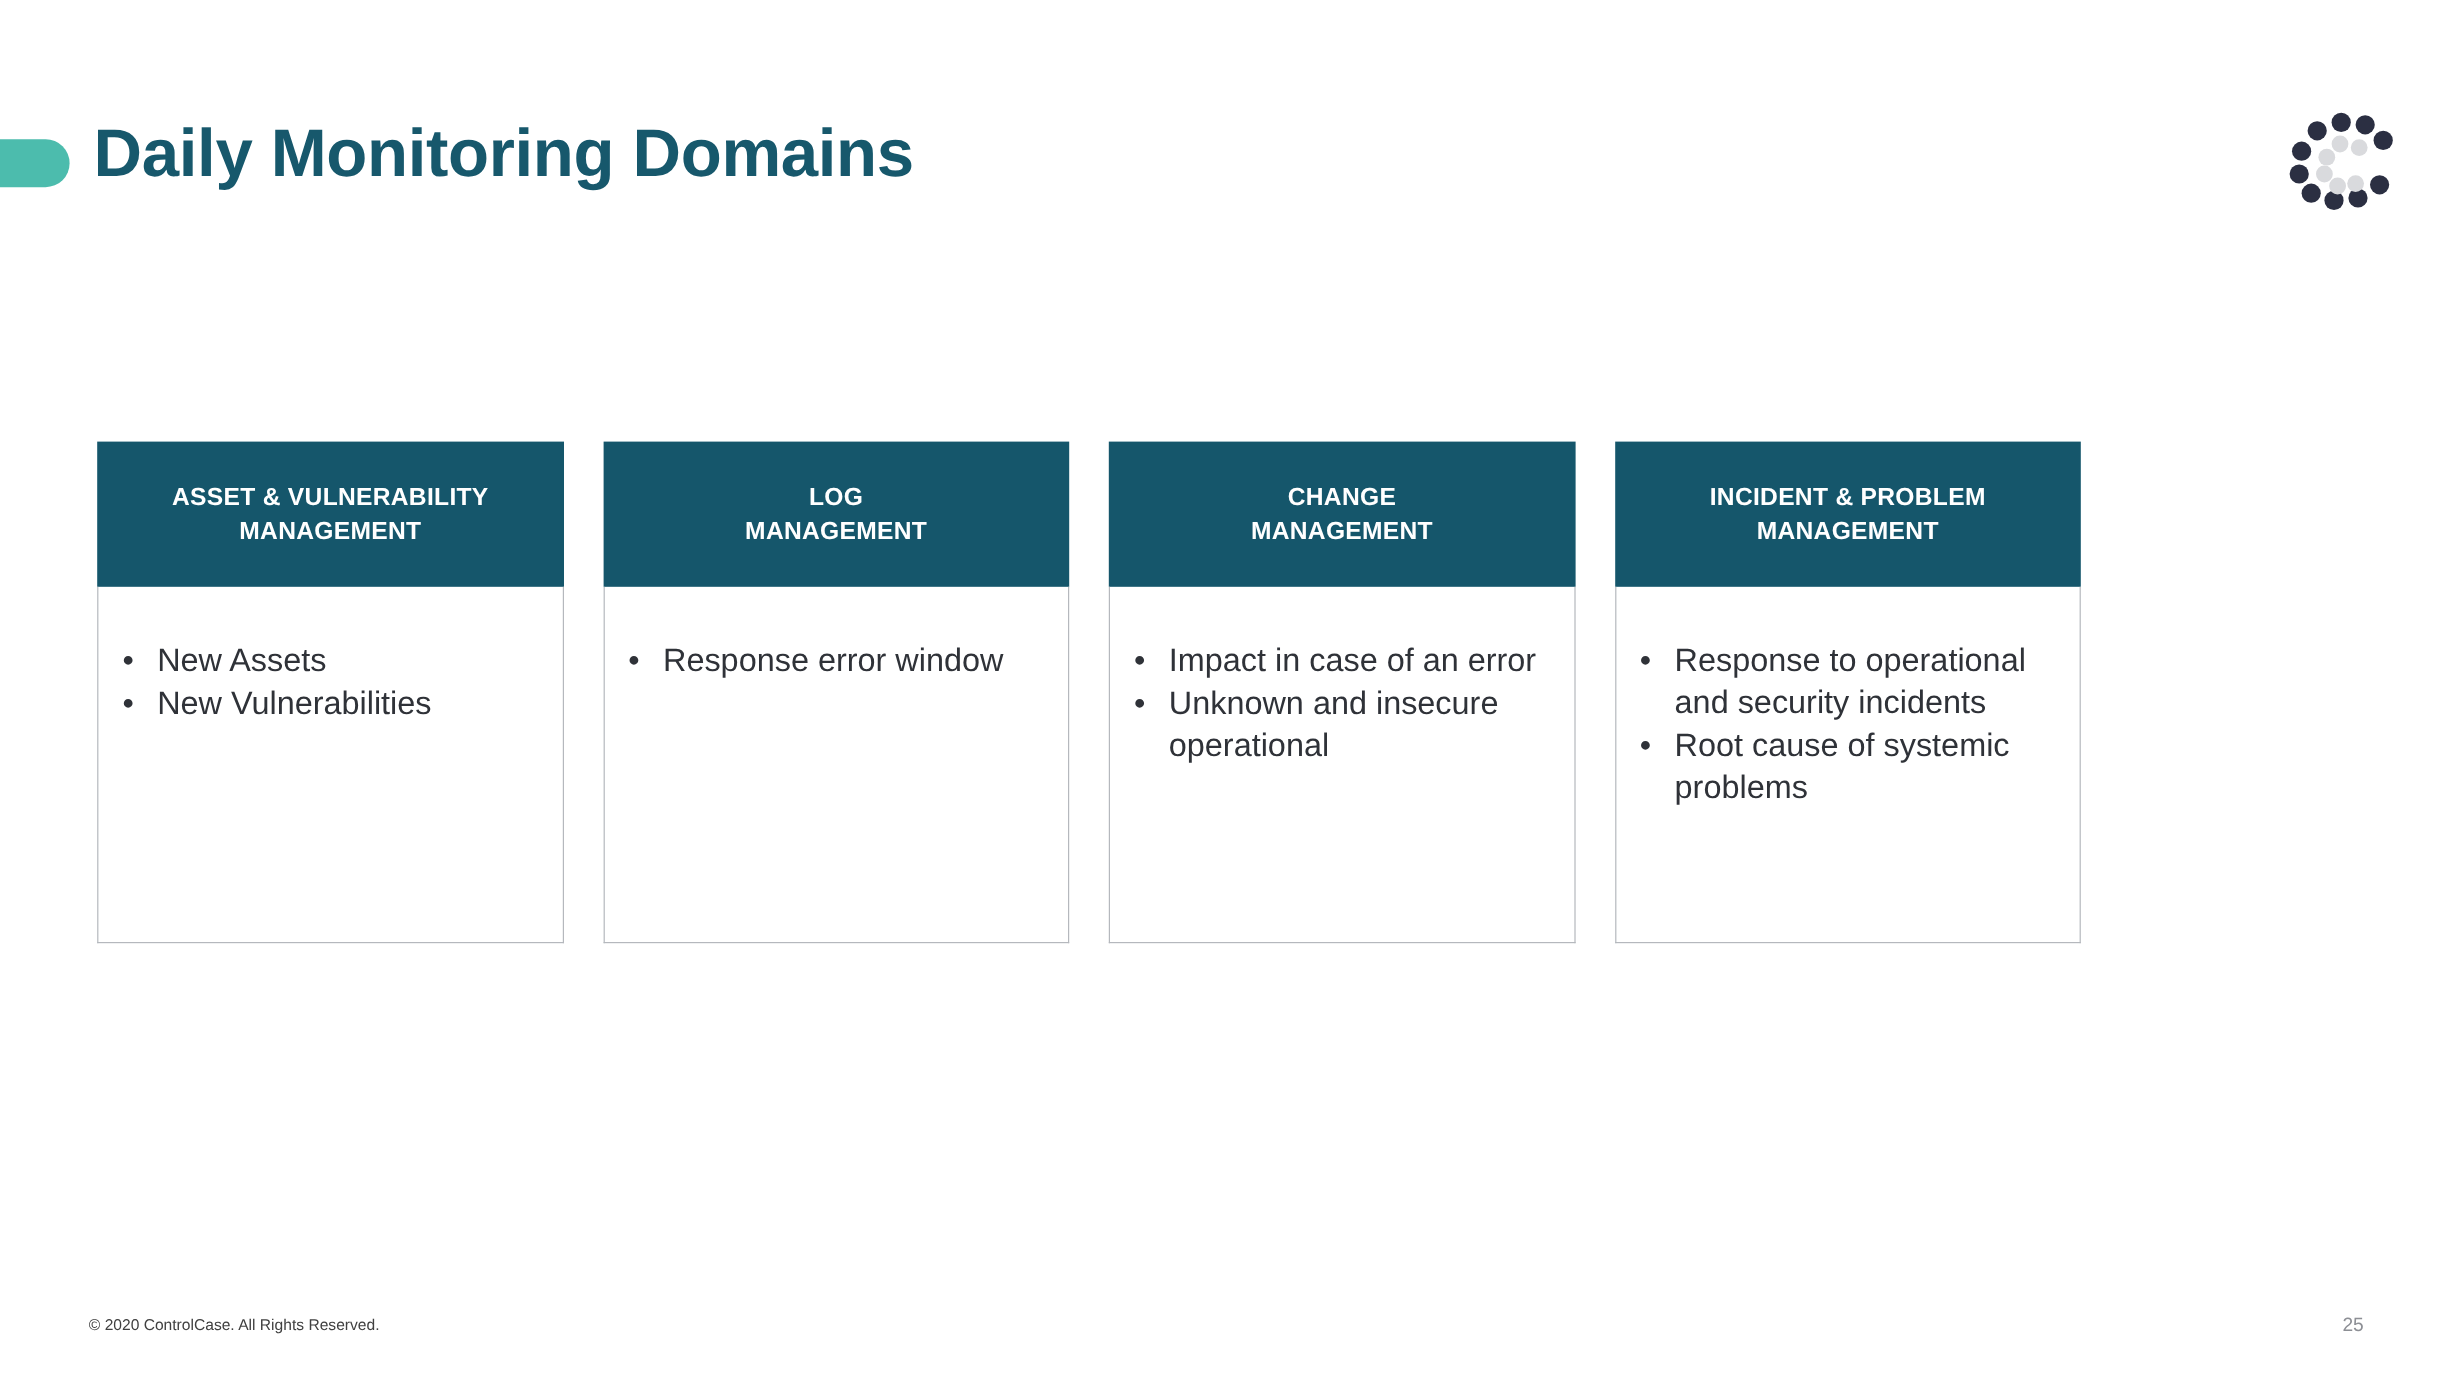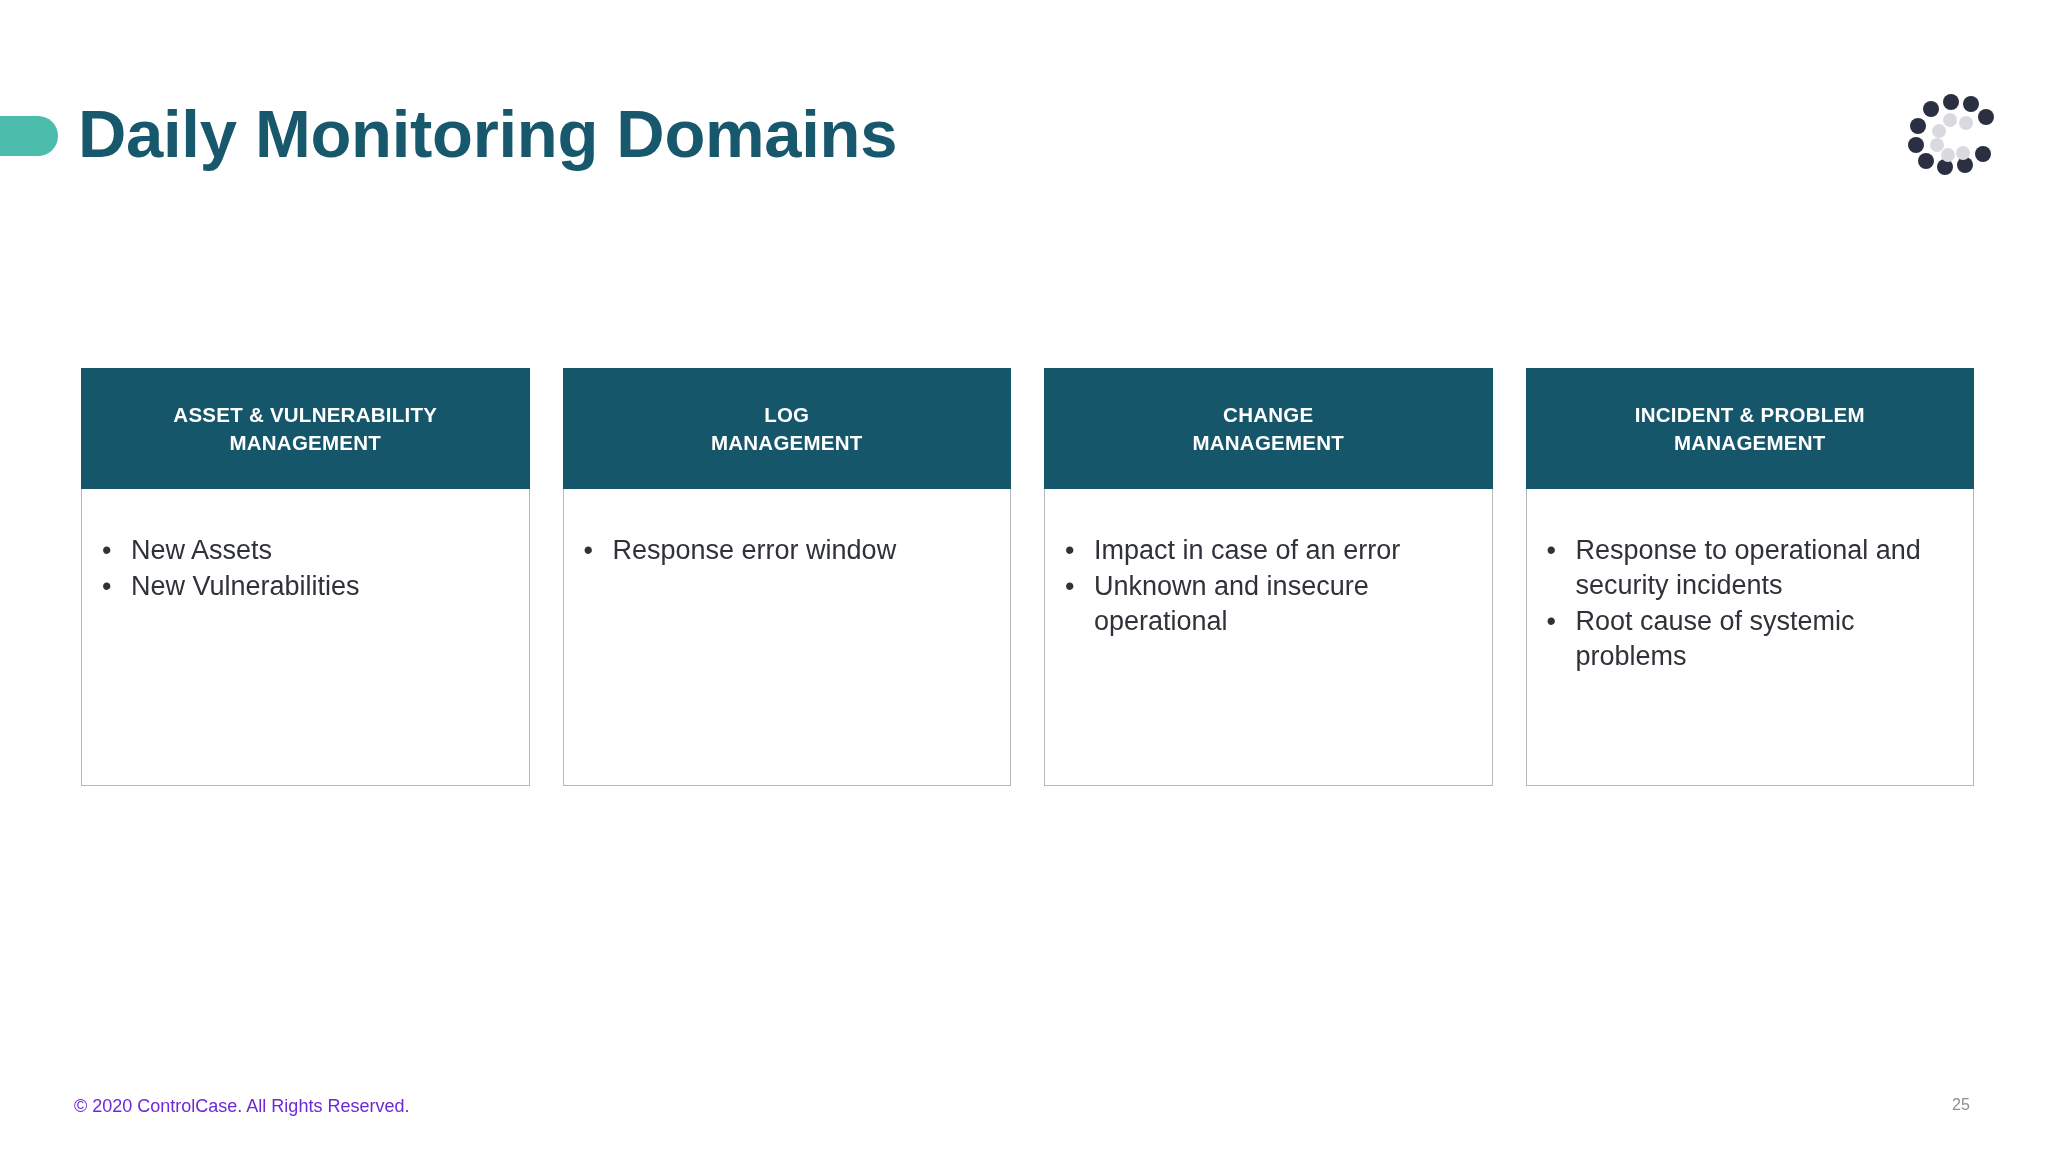--- a/index.html
+++ b/index.html
@@ -23,21 +23,21 @@
     top: 116px;
     width: 80px;
     height: 40px;
     background: #4cbcad;
     border-radius: 20px;
   }
   #slide-title {
     position: absolute;
     left: 78px;
     top: 100px;
-    font-size: 67px;
+    font-size: 56px;
     font-weight: bold;
     color: #17586c;
     letter-spacing: -0.3px;
     white-space: nowrap;
     line-height: 1.0;
   }
 
   
   #brand-logo {
     position: absolute;
@@ -45,21 +45,21 @@
     top: 93px;
     width: 108px;
     height: 82px;
   }
 
   
   #cards {
     position: absolute;
     left: 81px;
     top: 368px;
-    width: 1893px;
+    width: 1653px;
     height: 418px;
     display: flex;
     gap: 33px;
   }
   .card {
     flex: 1 1 0;
     display: flex;
     flex-direction: column;
     background: #ffffff;
   }
@@ -108,22 +108,22 @@
     font-size: 27px;
     line-height: 1.30;
     color: #2f3238;
   }
 
   
   #footer-copyright {
     position: absolute;
     left: 74px;
     top: 1096px;
-    font-size: 18px;
-    color: #6d28d9;
+    font-size: 13px;
+    color: #404040;
   }
   #footer-page-number {
     position: absolute;
     left: 1952px;
     top: 1096px;
     font-size: 16px;
     color: #8d8f95;
   }
 </style>
 </head>

